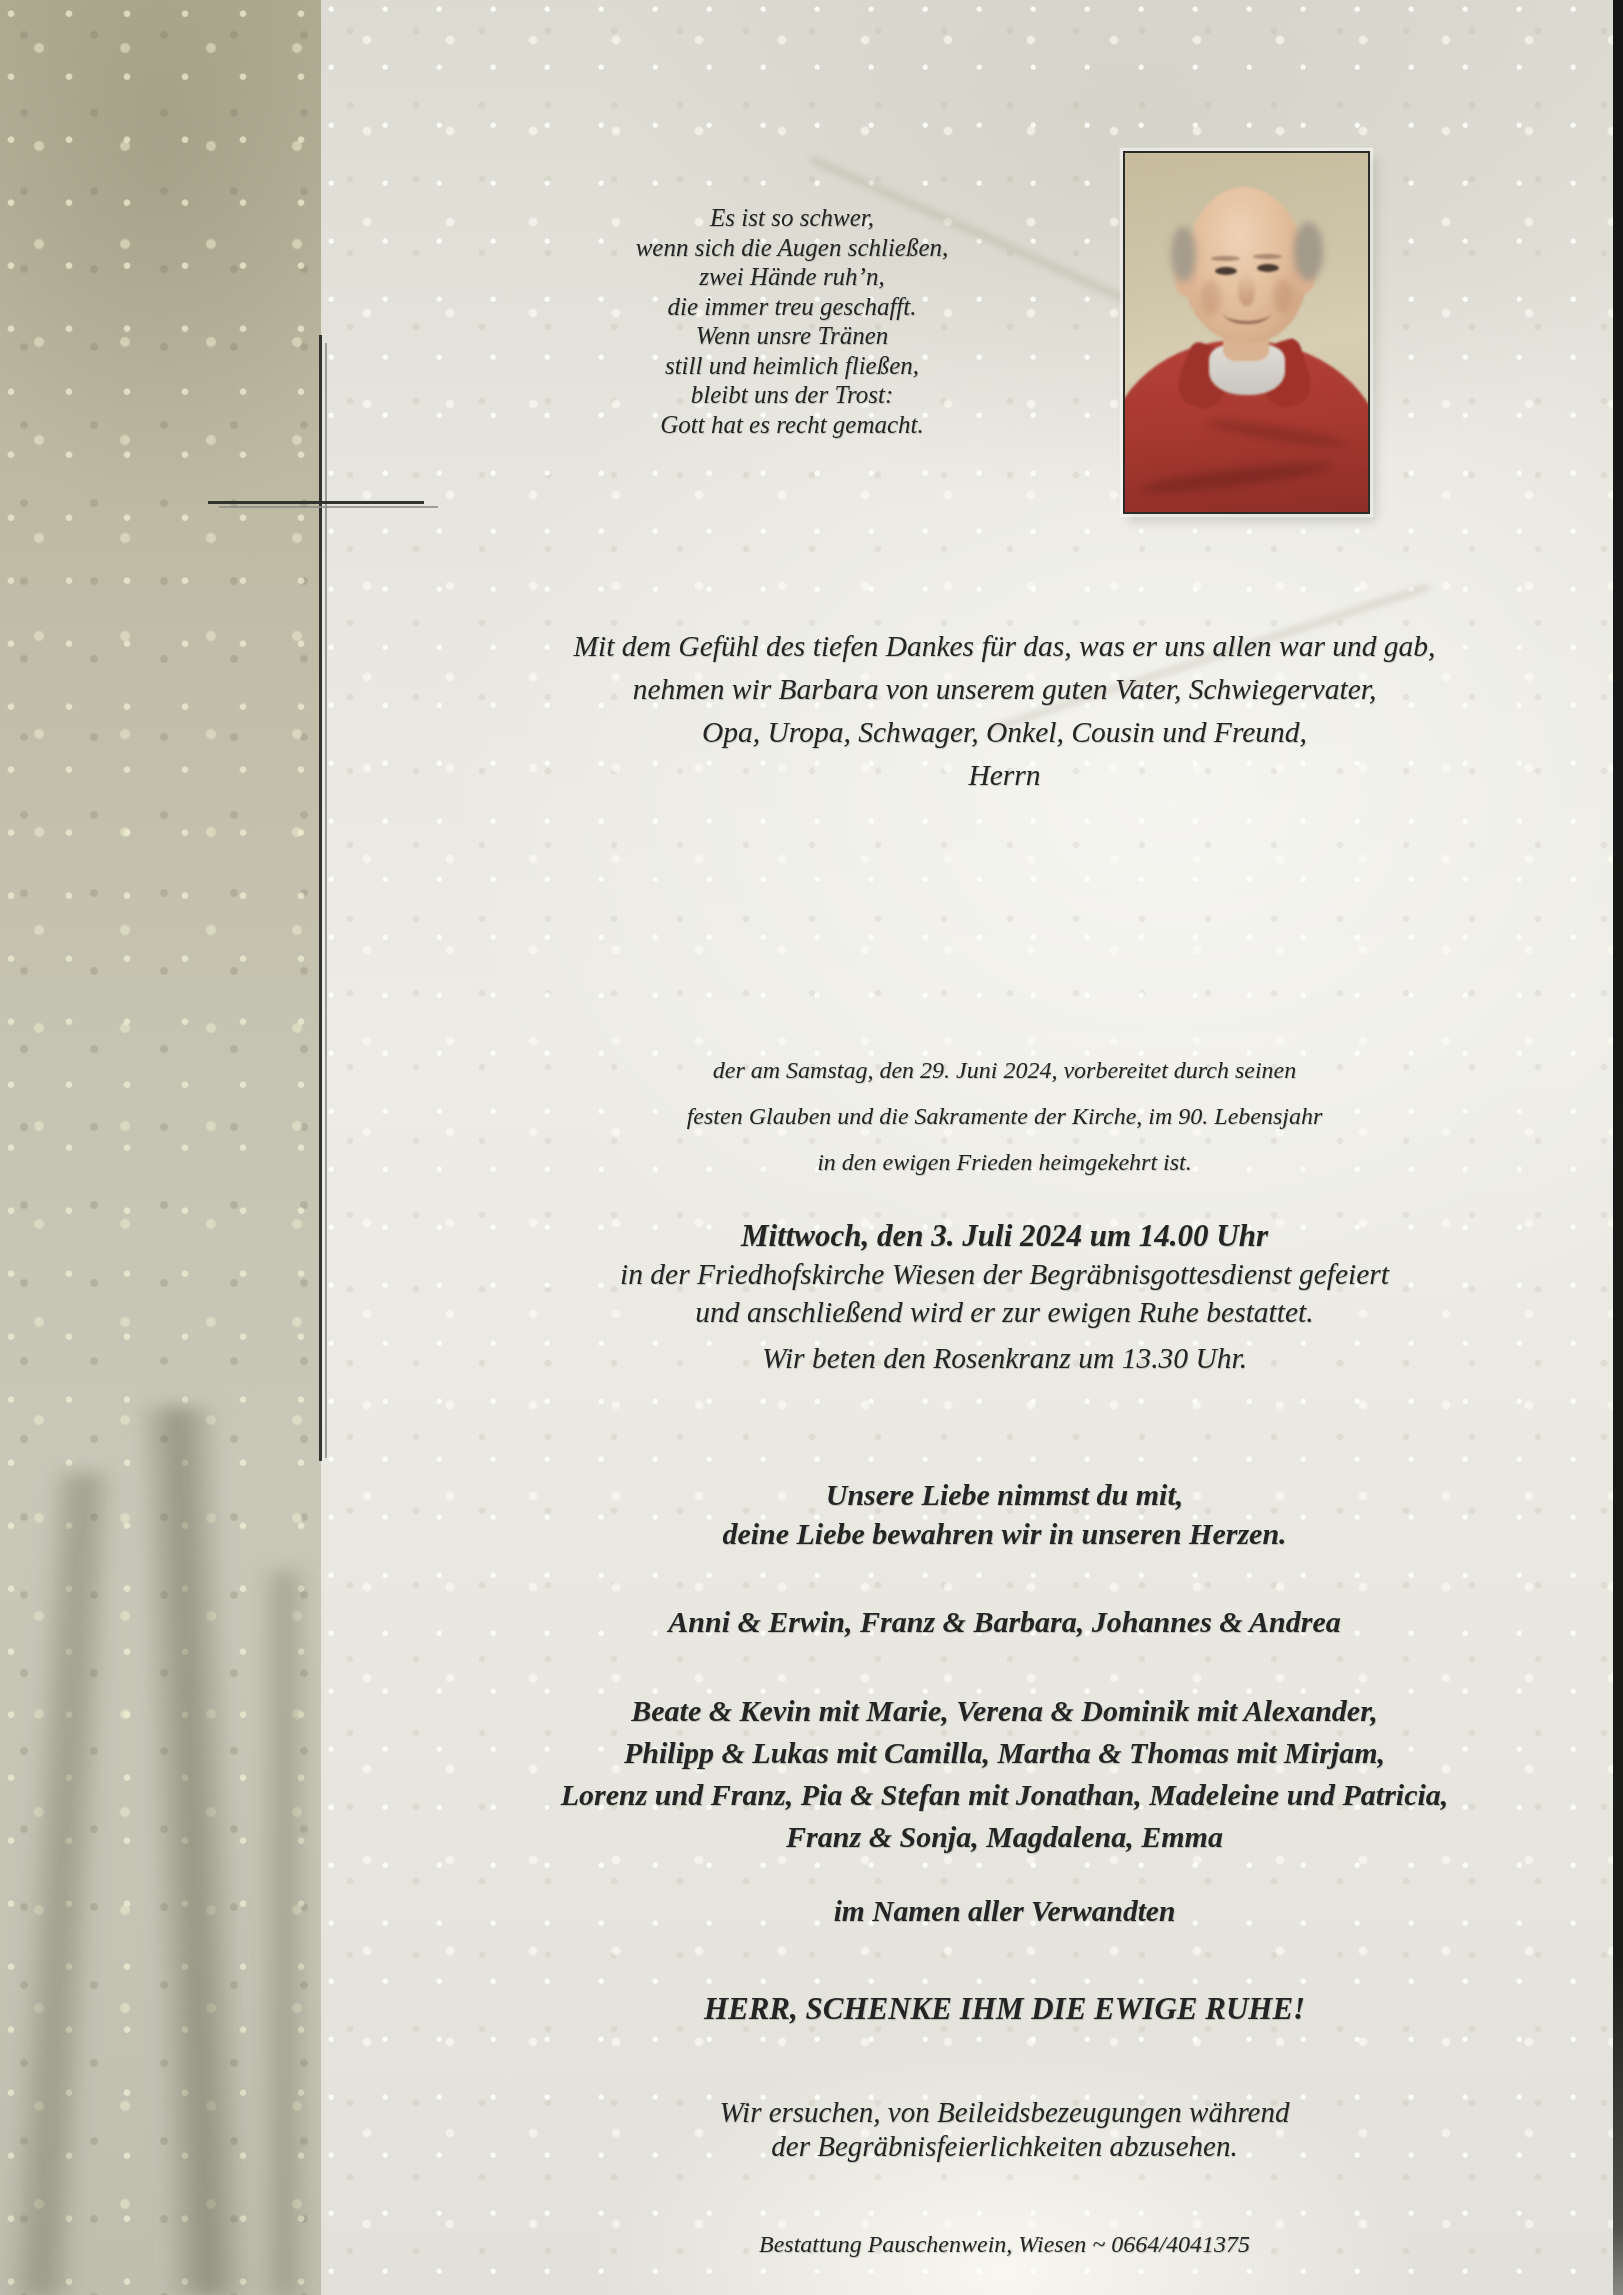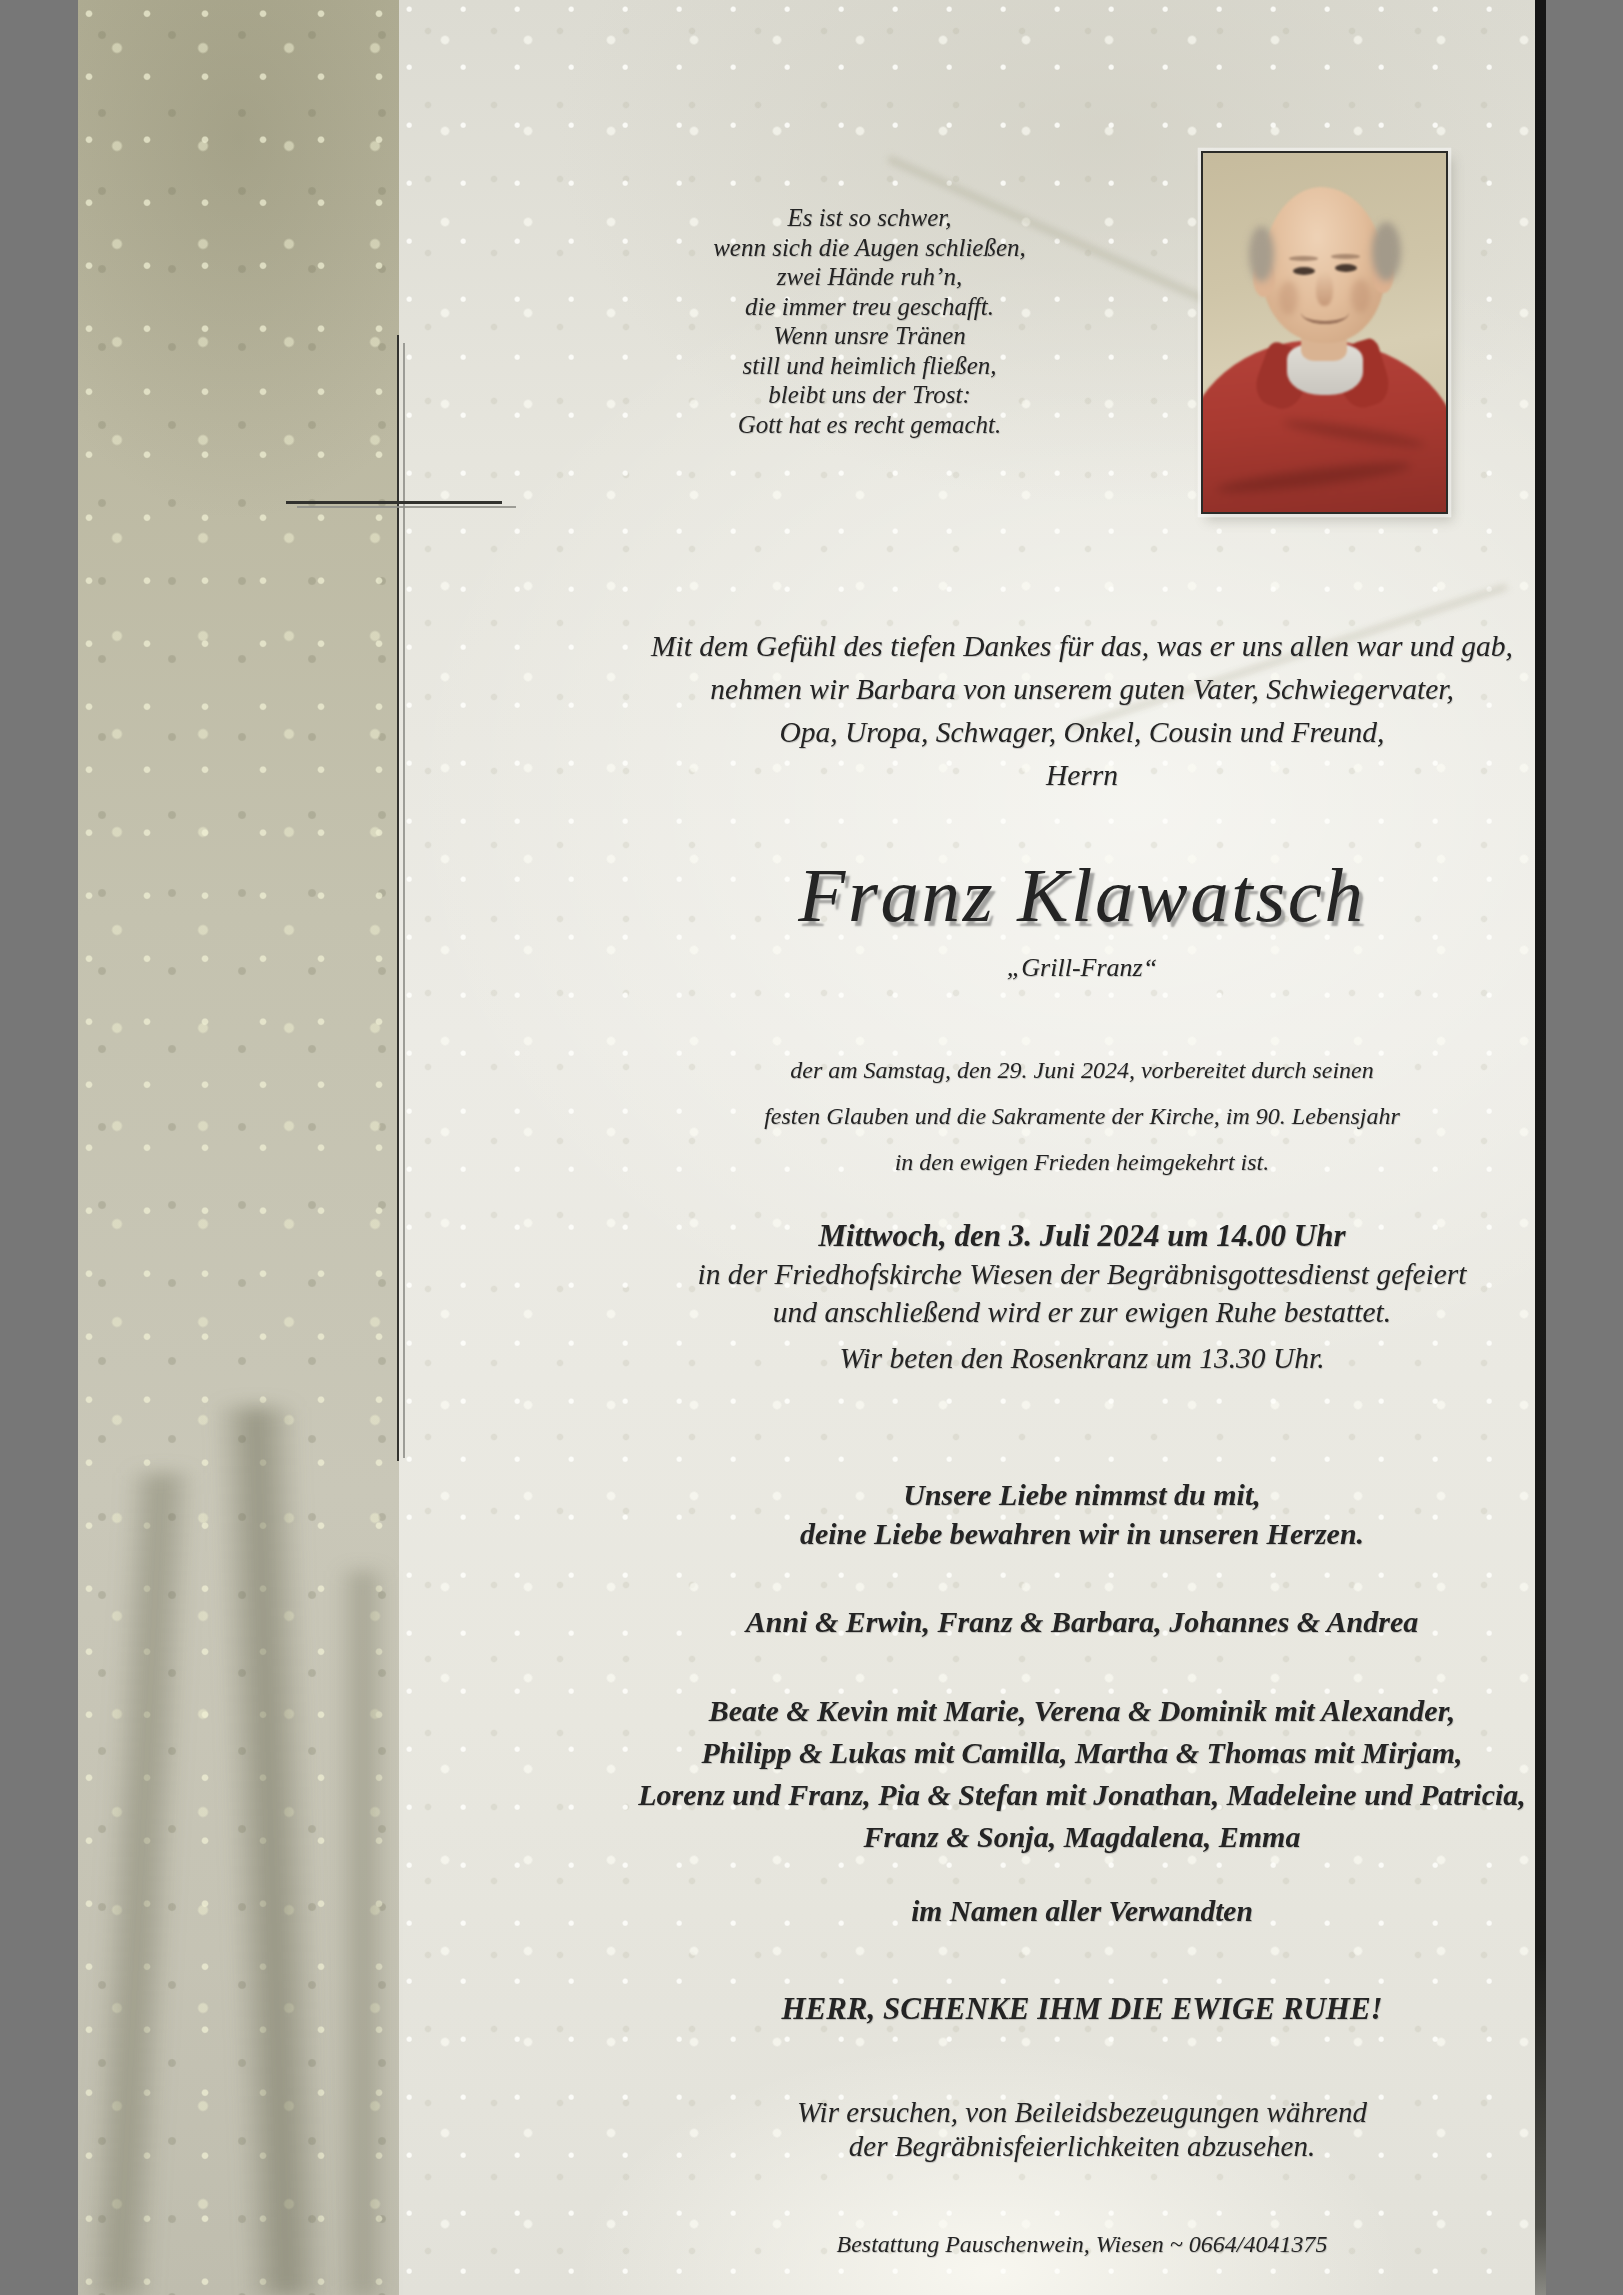--- a/index.html
+++ b/index.html
@@ -1,20 +1,20 @@
 <!DOCTYPE html>
 <html style="font-size:10.5px"><head>
 <meta charset="utf-8">
 <style>
   html, body { margin:0; padding:0; }
   body { background:#777; }
 
   .page {
     position:relative;
-    width:1468px; height:2295px;
+    width:1623px; height:2295px;
     margin:0 auto;
     overflow:hidden;
     font-family:"Liberation Serif","DejaVu Serif",serif;
     font-style:italic;
     color:#242424;
     background-color:#e9e8e2;
     background-image:
       radial-gradient(circle 3.3px at 7.2px 9.2px, rgba(255,255,252,0.85) 0 2px, transparent 3.3px),
       radial-gradient(circle 4.6px at 35px 40px, rgba(252,252,244,0.65) 0 3.3px, transparent 5.2px),
       radial-gradient(circle 3.3px at 20px 31px, rgba(150,148,120,0.14) 0 2.6px, transparent 3.9px),
@@ -168,24 +168,20 @@
     <div>Gott hat es recht gemacht.</div>
   </div>
 
   <div class="tblock intro">
     <div>Mit dem Gefühl des tiefen Dankes für das, was er uns allen war und gab,</div>
     <div>nehmen wir Barbara von unserem guten Vater, Schwiegervater,</div>
     <div>Opa, Uropa, Schwager, Onkel, Cousin und Freund,</div>
     <div>Herrn</div>
   </div>
 
-  <div class="tblock nameblk">
-    <h1 class="name">Franz Klawatsch</h1>
-    <div class="nickname">„Grill-Franz“</div>
-  </div>
 
   <div class="tblock death">
     <div>der am Samstag, den 29. Juni 2024, vorbereitet durch seinen</div>
     <div>festen Glauben und die Sakramente der Kirche, im 90. Lebensjahr</div>
     <div>in den ewigen Frieden heimgekehrt ist.</div>
   </div>
 
   <div class="tblock funeral">
     <div class="bold-line">Mittwoch, den 3. Juli 2024 um 14.00 Uhr</div>
     <div>in der Friedhofskirche Wiesen der Begräbnisgottesdienst gefeiert</div>

